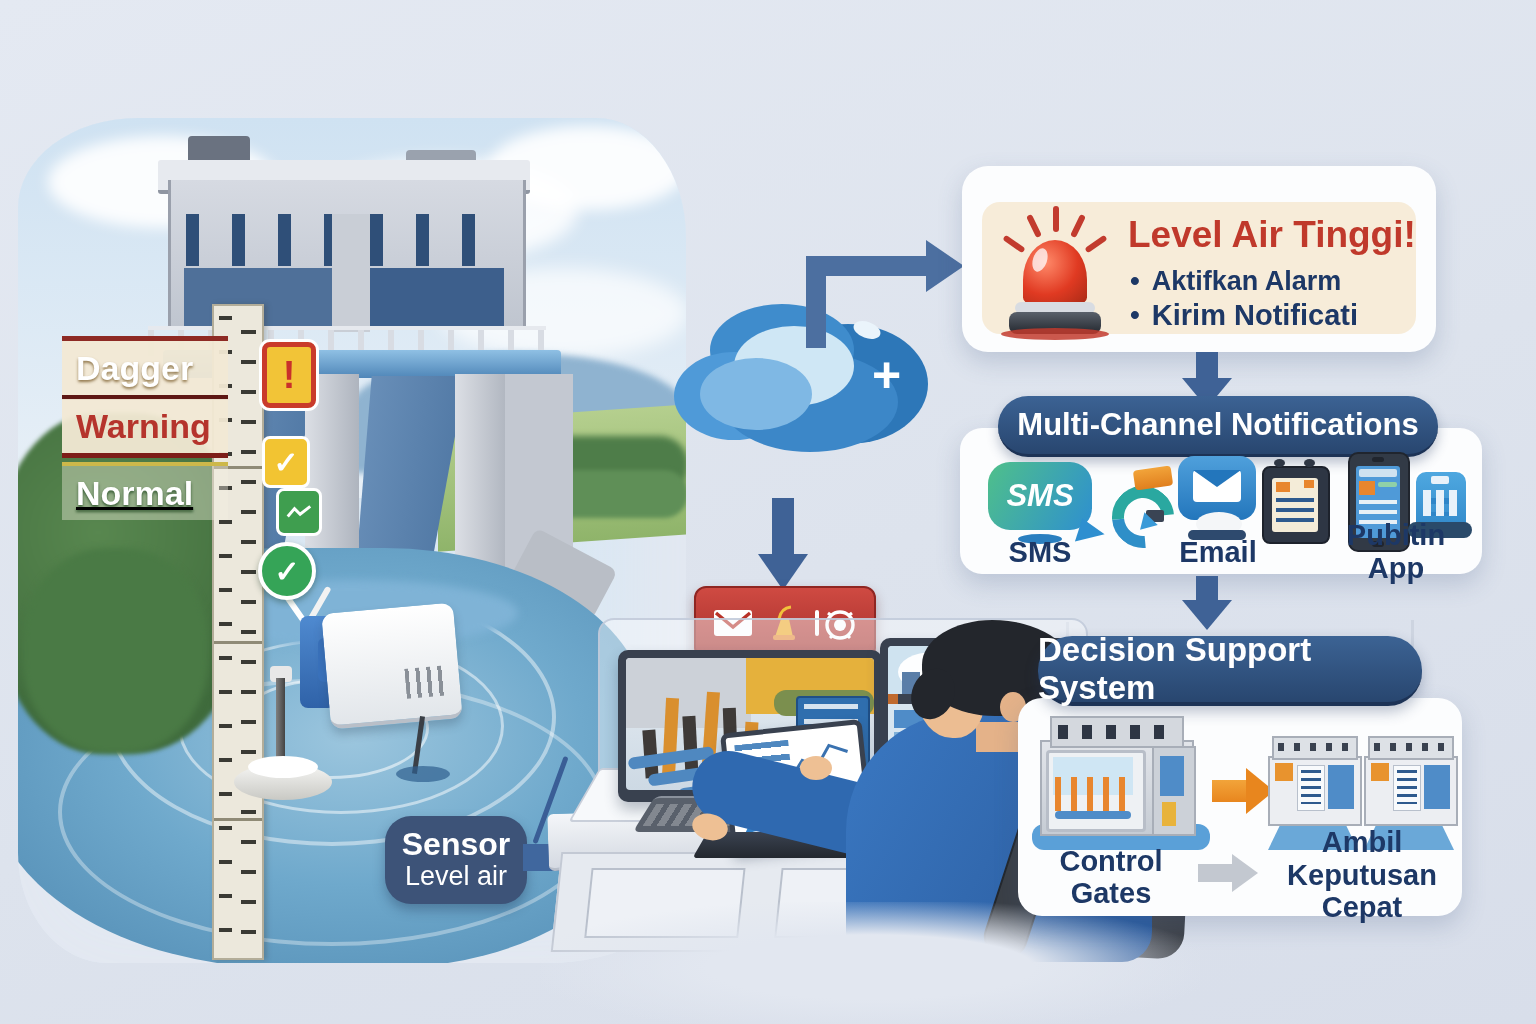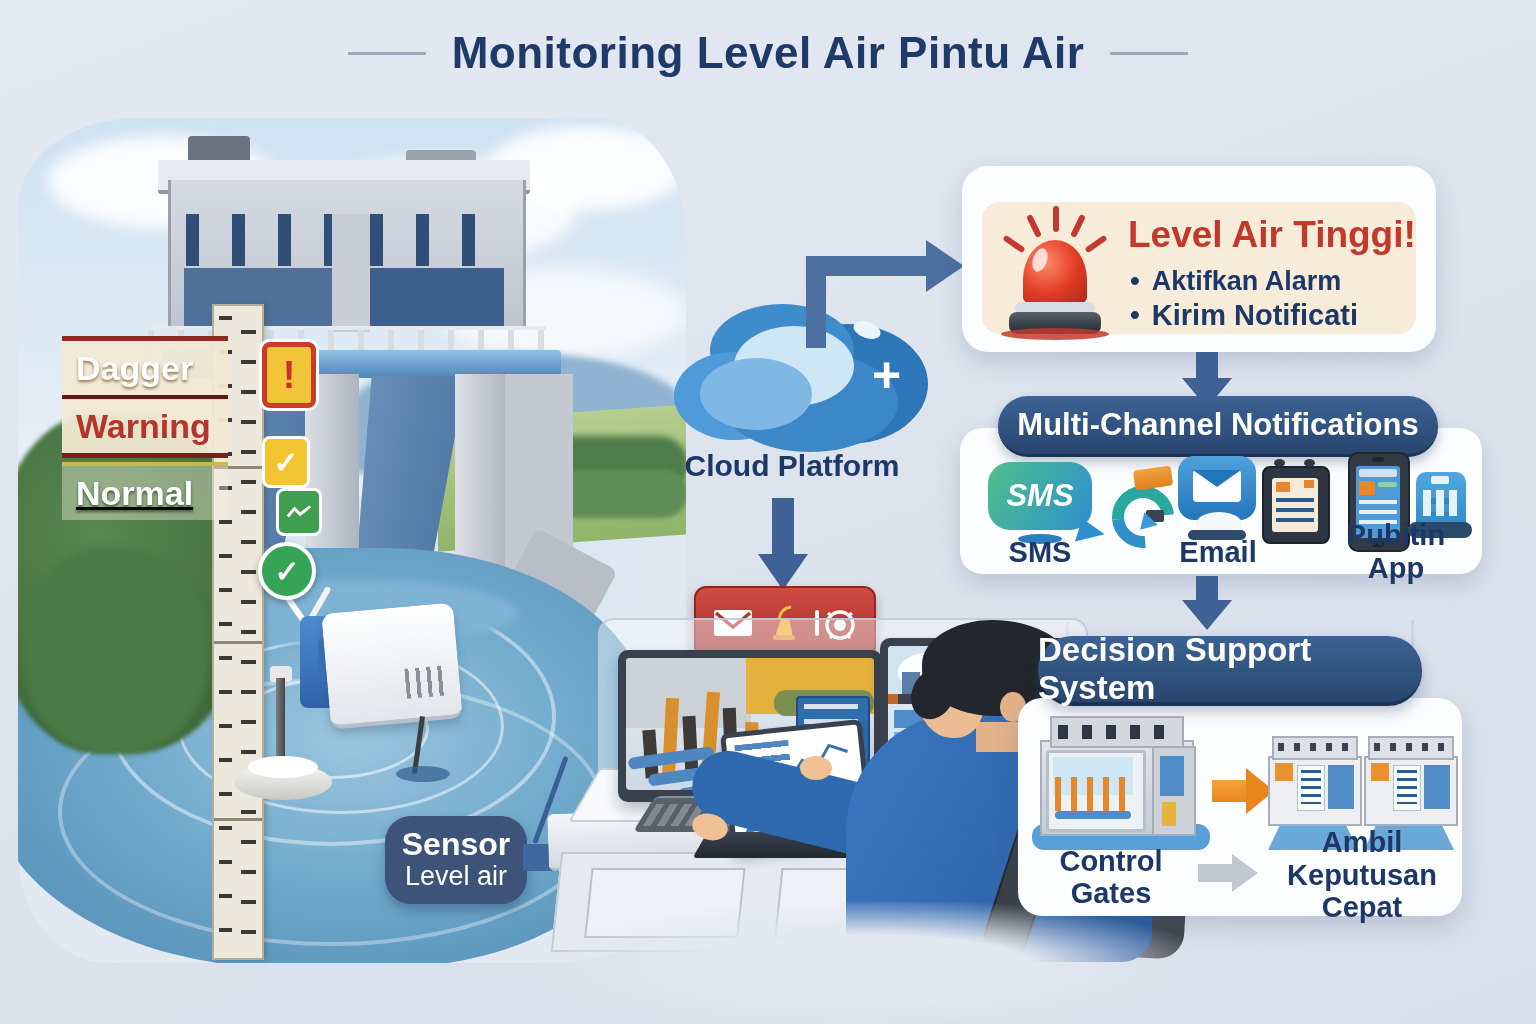--- a/index.html
+++ b/index.html
@@ -12,25 +12,20 @@
   .navy{color:#1d3866;}
   .ctr{display:flex;align-items:center;justify-content:center;text-align:center;}
   .tickL{background:repeating-linear-gradient(180deg,#3a3a34 0 4px,transparent 4px 34px);}
   .tickR{background:repeating-linear-gradient(180deg,#3a3a34 0 4px,transparent 4px 30px);}
 </style>
 </head>
 <body>
 
 <div class="canvas">
 
-  <div class="abs" style="left:0;top:28px;width:1536px;display:flex;align-items:center;justify-content:center;gap:26px;">
-    <div style="width:78px;height:3px;background:#9aa7bd;"></div>
-    <div style="font-size:44px;font-weight:bold;color:#1f3a68;letter-spacing:.5px;">Monitoring Level Air Pintu Air</div>
-    <div style="width:78px;height:3px;background:#9aa7bd;"></div>
-  </div>
 
   <div class="abs" style="left:18px;top:118px;width:668px;height:845px;border-radius:120px 90px 140px 90px/90px 120px 80px 110px;overflow:hidden;background:linear-gradient(#d3e4f2,#e2ebf4);box-shadow:inset 0 0 70px 45px #e3e8f1;">
 
     <div class="abs" style="left:0;top:0;width:668px;height:380px;background:linear-gradient(#cfe2f2,#e8f0f7);"></div>
     <div class="abs" style="left:30px;top:18px;width:230px;height:92px;background:rgba(255,255,255,.9);border-radius:50%;filter:blur(7px);"></div>
     <div class="abs" style="left:290px;top:40px;width:270px;height:104px;background:rgba(255,255,255,.85);border-radius:50%;filter:blur(8px);"></div>
     <div class="abs" style="left:470px;top:8px;width:200px;height:84px;background:rgba(255,255,255,.9);border-radius:50%;filter:blur(7px);"></div>
     <div class="abs" style="left:420px;top:150px;width:250px;height:90px;background:rgba(255,255,255,.7);border-radius:50%;filter:blur(9px);"></div>
 
     <div class="abs" style="left:330px;top:235px;width:340px;height:120px;background:#8fb3d0;border-radius:50% 50% 0 0;filter:blur(3px);"></div>
@@ -125,23 +120,20 @@
   <svg class="abs" style="left:662px;top:292px;" width="268" height="166" viewBox="0 0 268 166">
     <ellipse cx="186" cy="92" rx="80" ry="60" fill="#2d77b8"></ellipse>
     <ellipse cx="120" cy="58" rx="72" ry="46" fill="#3f8ccc"></ellipse>
     <ellipse cx="72" cy="104" rx="60" ry="44" fill="#4f9ad8"></ellipse>
     <ellipse cx="148" cy="110" rx="88" ry="50" fill="#3c87c8"></ellipse>
     <ellipse cx="132" cy="74" rx="60" ry="40" fill="#cfe7f5"></ellipse>
     <ellipse cx="94" cy="102" rx="56" ry="36" fill="#7fb8e4"></ellipse>
     <ellipse cx="205" cy="38" rx="14" ry="8" fill="#eaf4fb" transform="rotate(20 205 38)"></ellipse>
   </svg>
   <span class="abs" style="left:872px;top:346px;color:#ffffff;font-size:50px;font-weight:bold;">+</span>
-  <div class="abs ctr" style="left:652px;top:446px;width:280px;height:40px;">
-    <span class="navy" style="font-size:30px;font-weight:bold;">Cloud Platform</span>
-  </div>
 
   <div class="abs" style="left:806px;top:262px;width:20px;height:86px;background:#4c6fa0;"></div>
   <div class="abs" style="left:806px;top:256px;width:122px;height:20px;background:#4c6fa0;"></div>
   <div class="abs" style="left:926px;top:240px;width:0;height:0;border-left:38px solid #4c6fa0;border-top:26px solid transparent;border-bottom:26px solid transparent;"></div>
 
   <div class="abs" style="left:772px;top:498px;width:22px;height:58px;background:#3f6296;"></div>
   <div class="abs" style="left:758px;top:554px;width:0;height:0;border-top:36px solid #3f6296;border-left:25px solid transparent;border-right:25px solid transparent;"></div>
 
   <div class="abs ctr" style="left:694px;top:586px;width:178px;height:70px;background:linear-gradient(#cf4a42,#a32e2a);border:2px solid #8f2622;border-radius:12px;gap:15px;box-shadow:0 6px 12px rgba(90,30,30,.35);">
     <svg width="42" height="32" viewBox="0 0 42 32">

